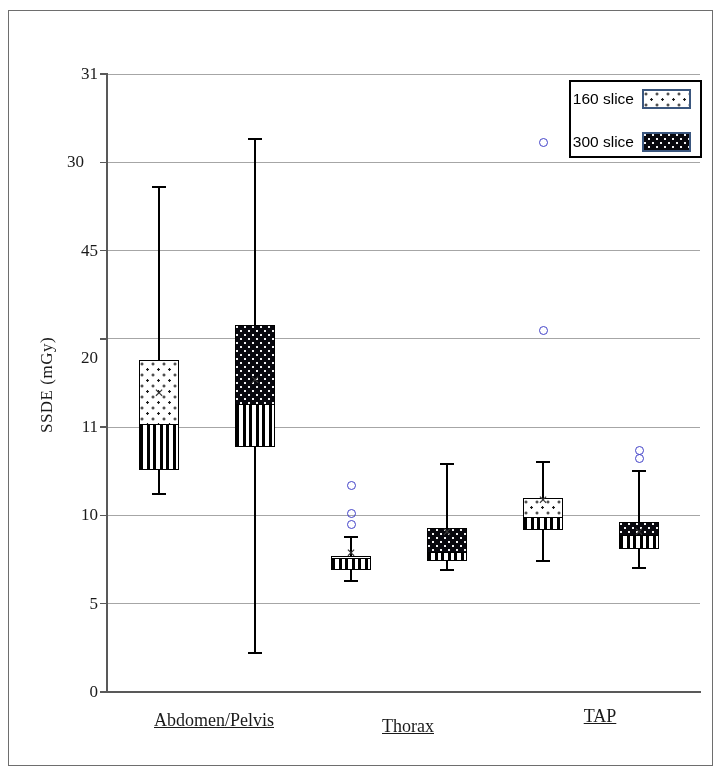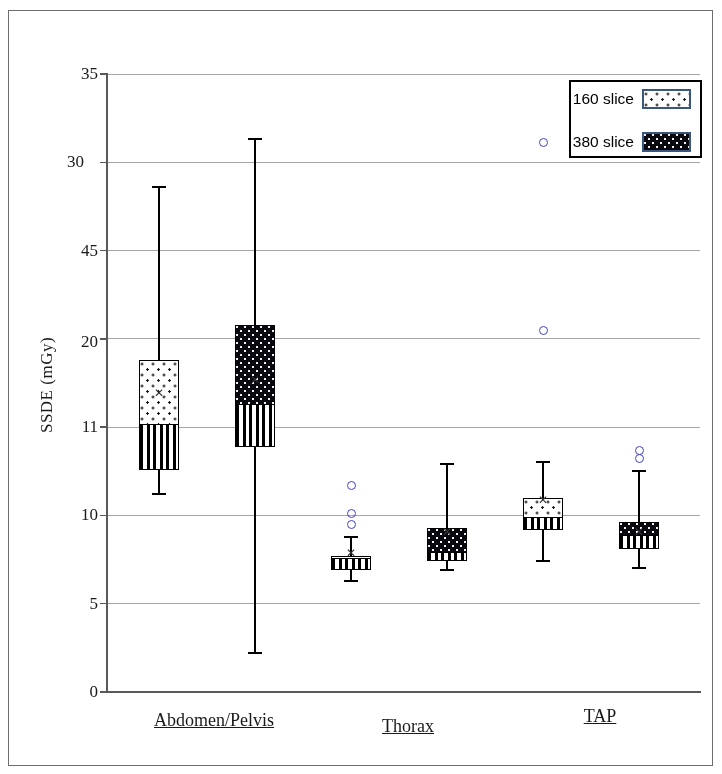--- a/index.html
+++ b/index.html
@@ -49,21 +49,21 @@
 <div id="figure-border"></div>
 
 <div id="plot">
   <div class="ytitle">SSDE (mGy)</div>
   <div id="legend">
     <div class="legend-row">
       <span class="legend-label">160 slice</span>
       <span class="swatch pat-dots-light"></span>
     </div>
     <div class="legend-row">
-      <span class="legend-label">380 slice</span>
+      <span class="legend-label">300 slice</span>
       <span class="swatch pat-dots-dark"></span>
     </div>
   </div>
 <div class="gridline" style="left: 107px; top: 603.214px; width: 593px;"></div>
     <div class="gridline" style="left: 107px; top: 514.929px; width: 593px;"></div>
     <div class="gridline" style="left: 107px; top: 426.643px; width: 593px;"></div>
     <div class="gridline" style="left: 107px; top: 338.357px; width: 593px;"></div>
     <div class="gridline" style="left: 107px; top: 250.071px; width: 593px;"></div>
     <div class="gridline" style="left: 107px; top: 161.786px; width: 593px;"></div>
     <div class="gridline" style="left: 107px; top: 73.5px; width: 593px;"></div>
@@ -71,27 +71,27 @@
     <div class="spine" style="left: 106px; top: 691px; width: 595px; height: 2px;"></div>
     <div class="ytick" style="left: 100px; top: 691.25px;"></div>
     <div class="ylab" style="left: 58px; top: 681px;">0</div>
     <div class="ytick" style="left: 100px; top: 602.964px;"></div>
     <div class="ylab" style="left: 58px; top: 592.714px;">5</div>
     <div class="ytick" style="left: 100px; top: 514.679px;"></div>
     <div class="ylab" style="left: 58px; top: 504.429px;">10</div>
     <div class="ytick" style="left: 100px; top: 426.393px;"></div>
     <div class="ylab" style="left: 58px; top: 416.143px;">11</div>
     <div class="ytick" style="left: 100px; top: 338.107px;"></div>
-    <div class="ylab" style="left: 58px; top: 331px;">20</div>
+    <div class="ylab" style="left: 58px; top: 347px;">20</div>
     <div class="ytick" style="left: 100px; top: 249.821px;"></div>
     <div class="ylab" style="left: 58px; top: 239.571px;">45</div>
     <div class="ytick" style="left: 100px; top: 161.536px;"></div>
     <div class="ylab" style="left: 44px; top: 151.286px;">30</div>
     <div class="ytick" style="left: 100px; top: 73.25px;"></div>
-    <div class="ylab" style="left: 58px; top: 63px;">35</div>
+    <div class="ylab" style="left: 58px; top: 63px;">31</div>
     <div class="cat" style="left: 214px; top: 710px;">Abdomen/Pelvis</div>
     <div class="cat" style="left: 408px; top: 716px;">Thorax</div>
     <div class="cat" style="left: 600px; top: 706px;">TAP</div>
     <div class="wline" style="left: 158.2px; top: 187.006px; height: 173.04px;"></div>
     <div class="wline" style="left: 158.2px; top: 469.52px; height: 24.72px;"></div>
     <div class="wcap" style="left: 152px; top: 186.006px;"></div>
     <div class="wcap" style="left: 152px; top: 493.24px;"></div>
     <div class="box" style="left: 139px; top: 360.046px; height: 109.474px;">
       <div class="seg seg-up pat-dots-light" style="height: 63.5314px;"></div>
       <div class="seg seg-lo pat-stripes"></div>

